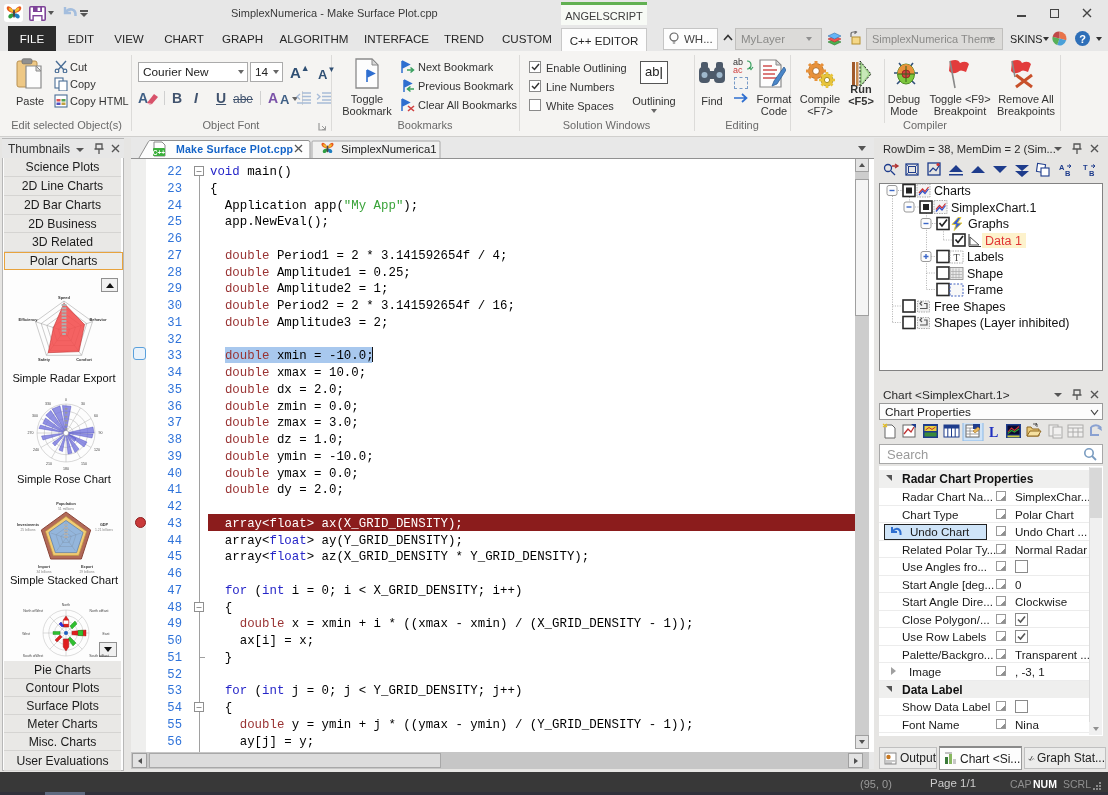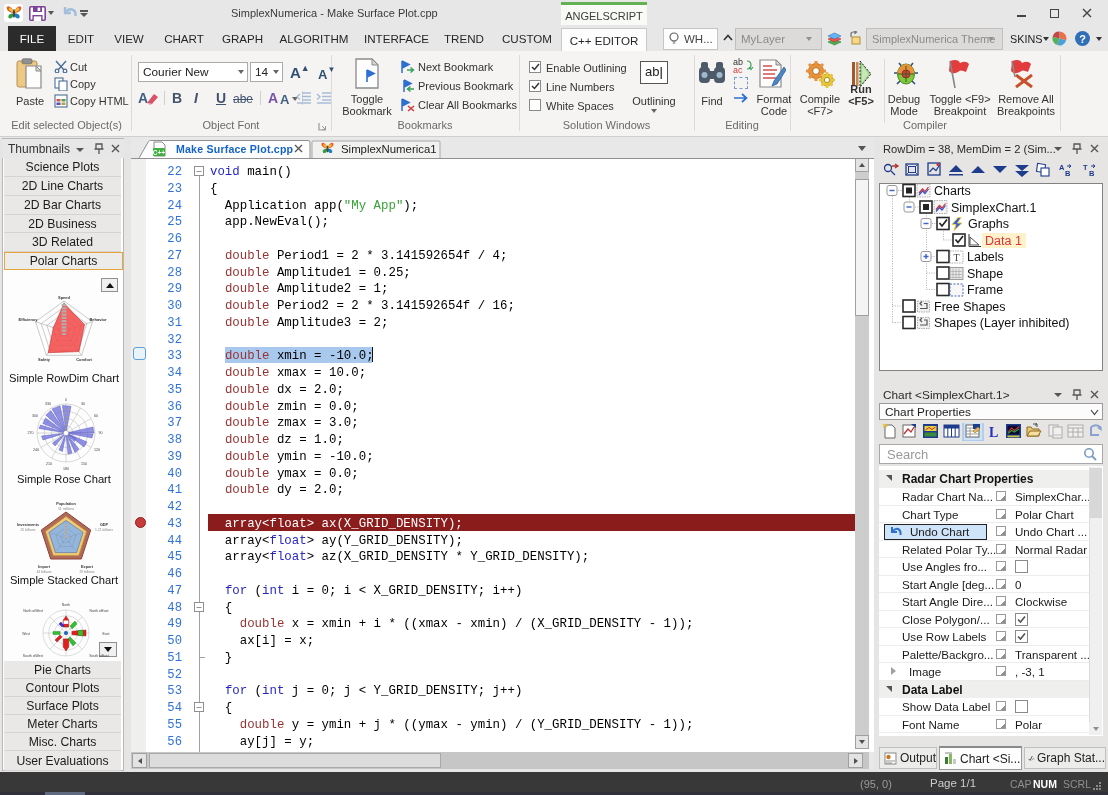--- a/index.html
+++ b/index.html
@@ -385,21 +385,21 @@
             <rect x="48.2" y="41" width="3.6" height="2"></rect>
         </g>
         <g font-size="4" fill="#333" text-anchor="middle" font-weight="bold">
           <text x="50" y="6.5">Speed</text>
             <text x="84" y="29">Behavior</text>
             <text x="70" y="69">Comfort</text>
             <text x="30" y="69">Safety</text>
             <text x="14" y="29">Efficiency</text>
         </g>
       </svg>
-      <div class="abs ctr" style="left:0px;top:230px;width:122px;height:18px;font-size:11.2px;color:#111;">Simple RowDim Chart</div>
+      <div class="abs ctr" style="left:0px;top:230px;width:122px;height:18px;font-size:11.2px;color:#111;">Simple Radar Export</div>
 
       <svg class="abs" style="left:13px;top:256px;" width="100" height="78" viewBox="0 0 100 78">
         <g fill="none" stroke="#aaa" stroke-width="0.45">
           <circle cx="50" cy="38" r="7.2"></circle>
             <circle cx="50" cy="38" r="14.5"></circle>
             <circle cx="50" cy="38" r="21.7"></circle>
             <circle cx="50" cy="38" r="29"></circle>
           <path d="M50 9 L50 67 M21 38 L79 38 M35.5 12.9 L64.5 63.1 M64.5 12.9 L35.5 63.1 M24.9 23.5 L75.1 52.5 M75.1 23.5 L24.9 52.5"></path>
         </g>
         <g fill="#7575dd" fill-opacity="0.8" stroke="#4747bb" stroke-width="0.4">
@@ -984,21 +984,21 @@
             <b>Data Label</b>
           </div>
         <div class="abs prow" style="top:560.2px;">
             <span class="pn">Show Data Label</span>
             <span class="micon"></span>
             <span class="pcheck"></span>
           </div>
         <div class="abs prow" style="top:577.7px;">
             <span class="pn">Font Name</span>
             <span class="micon"></span>
-            <span class="pv">Polar</span>
+            <span class="pv">Nina</span>
           </div>
       </div>
 
       <div class="abs" style="left:211px;top:329px;width:13px;height:268px;background:#f0f0f0;border-left:1px solid #dcdcdc;"></div>
       <div class="abs" style="left:212px;top:330px;width:12px;height:50px;background:#d8d8d8;"></div>
       <div class="abs ctr" style="left:211px;top:584px;width:13px;height:13px;background:#f0f0f0;">
           <div style="width:0;height:0;border-left:3.5px solid transparent;border-right:3.5px solid transparent;border-top:4px solid #909090;"></div>
         </div>
 
       <div class="abs" style="left:0px;top:608px;width:230px;height:26px;"></div>

